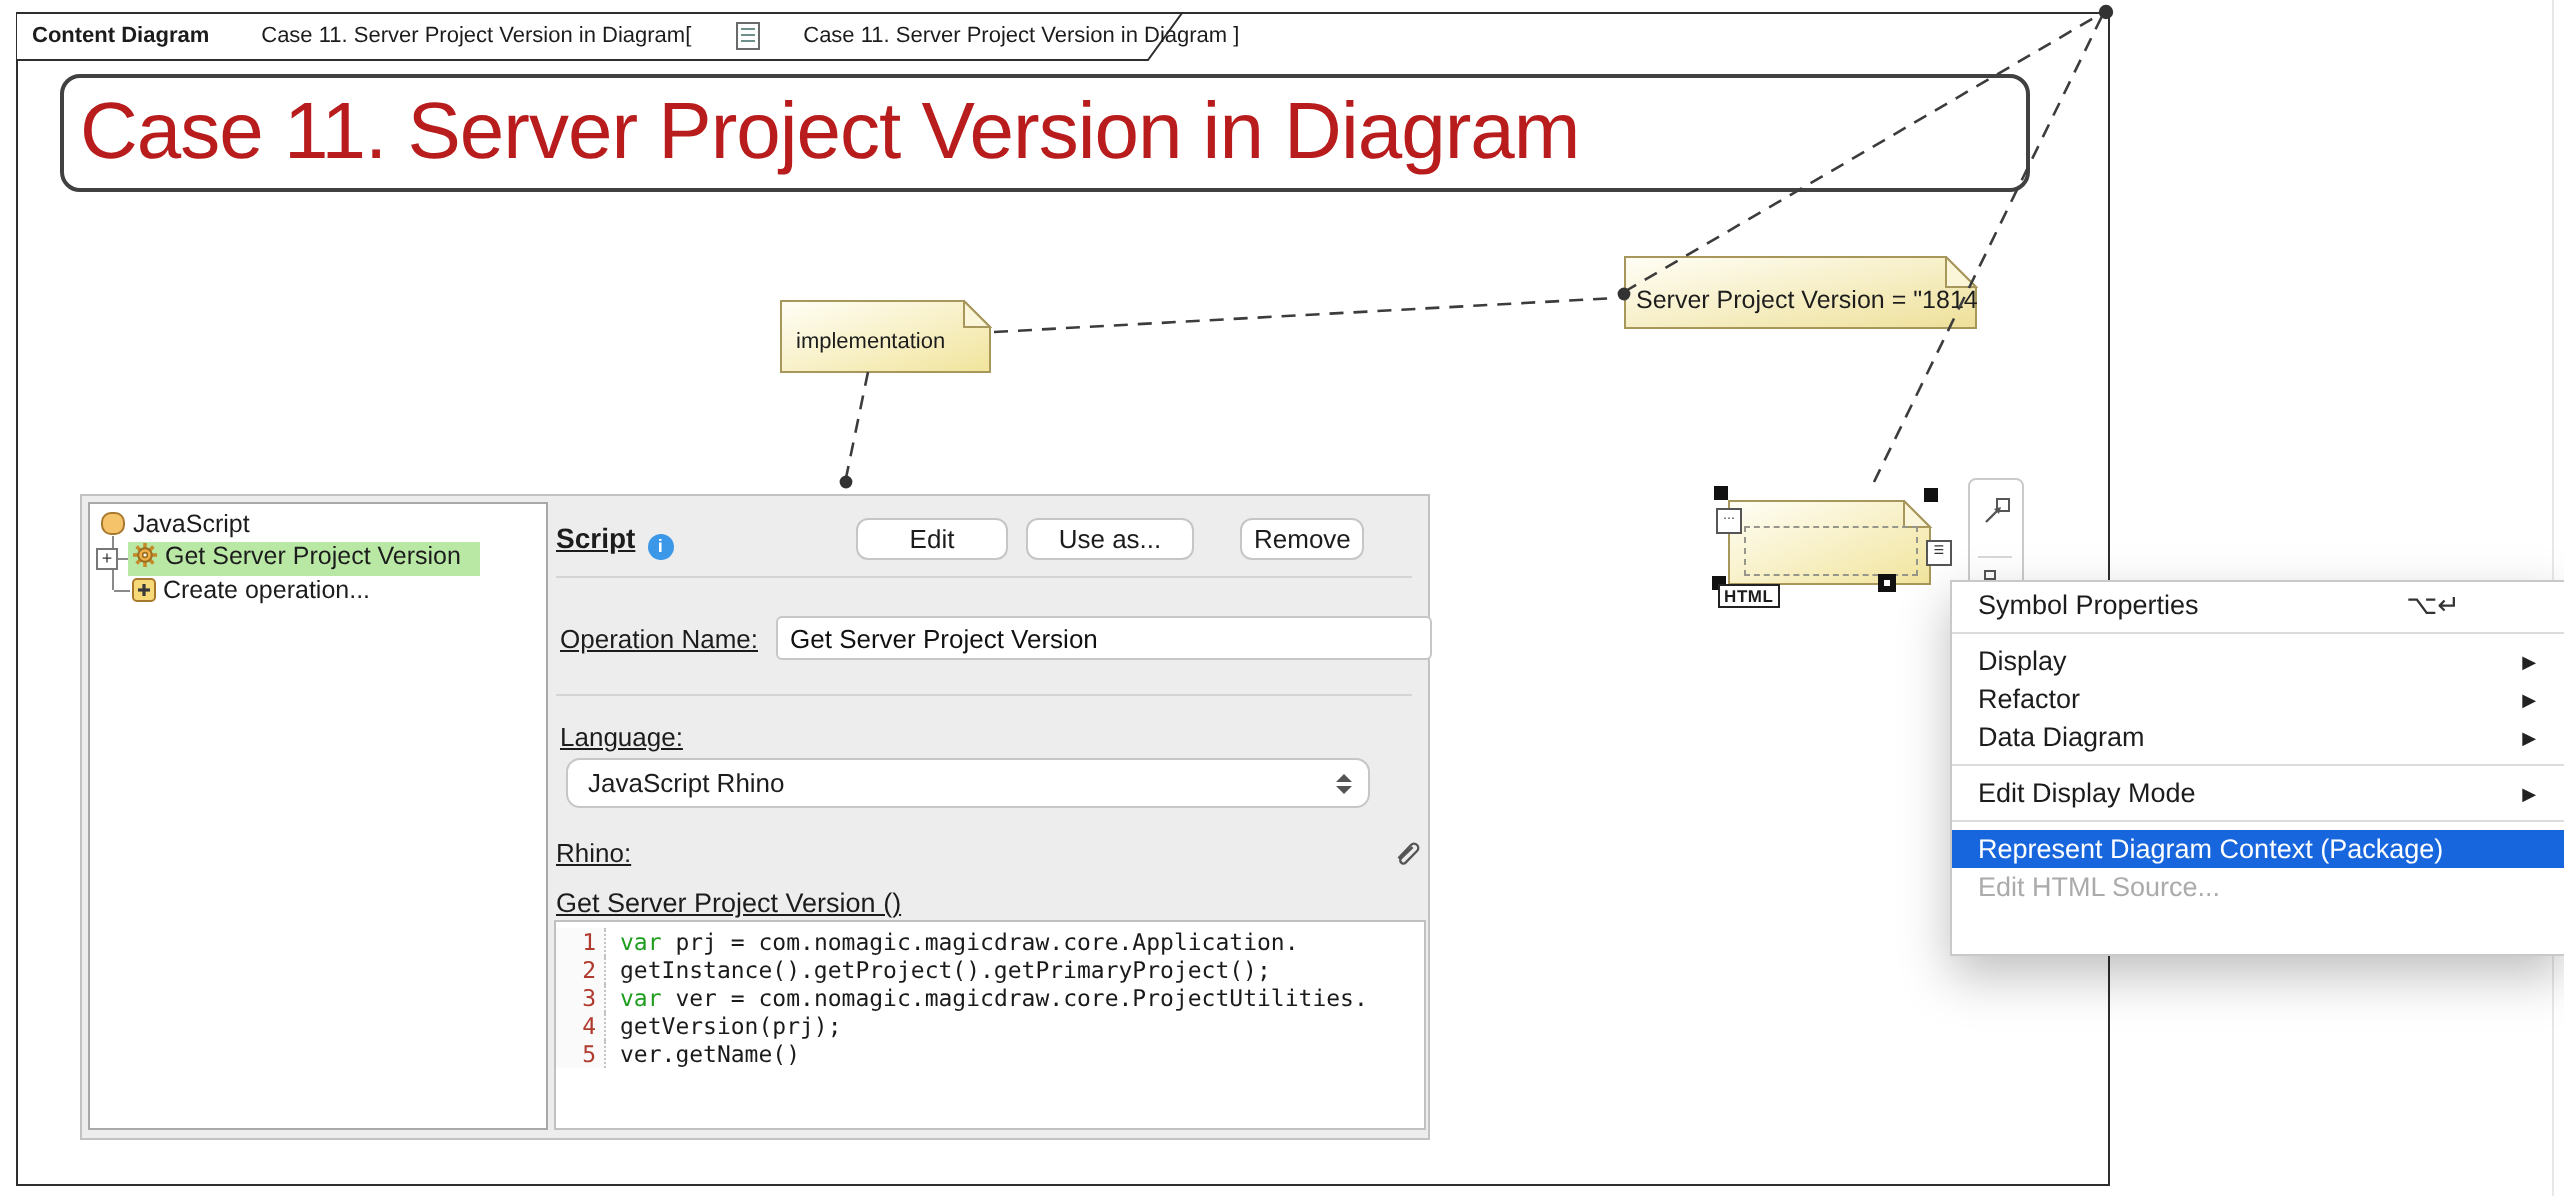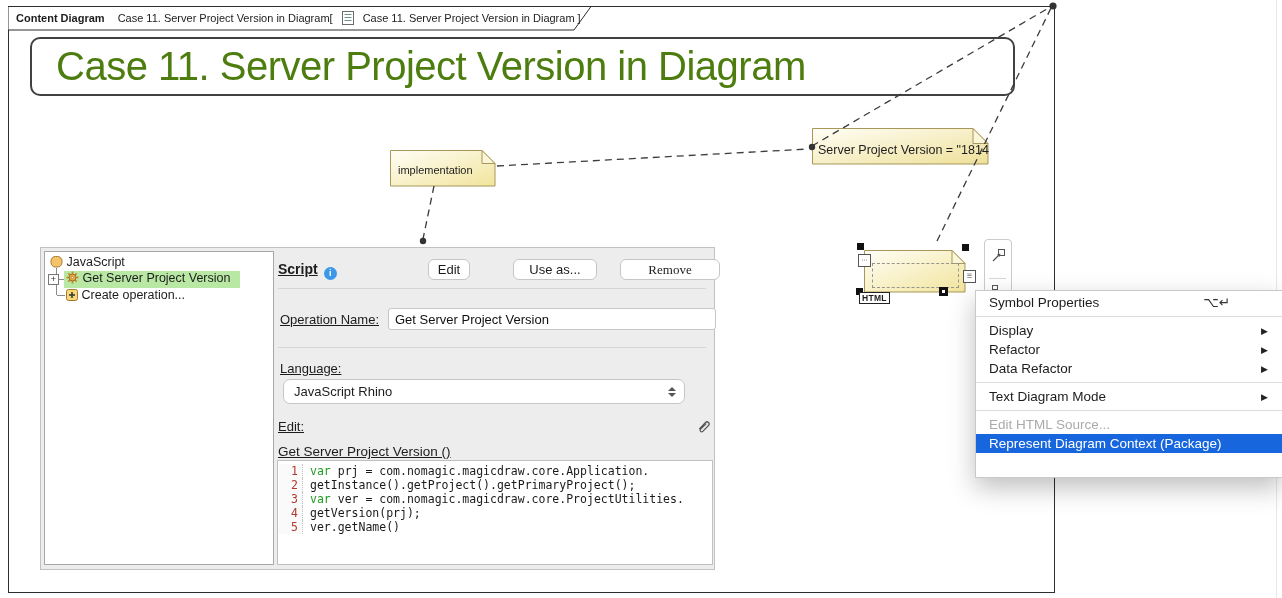--- a/index.html
+++ b/index.html
@@ -3,27 +3,27 @@
 <meta charset="utf-8">
 <style>
   html,body{margin:0;padding:0;background:#fff;}
   #canvas{position:relative;width:1282px;height:598px;background:#ffffff;overflow:hidden;
           font-family:"Liberation Sans","DejaVu Sans",sans-serif;color:#1c1c1c;}
   .abs{position:absolute;}
 
   
   #frame{left:8px;top:6px;width:1045px;height:585px;border:1px solid #2e2e2e;z-index:1;}
   #frame-tab{left:8px;top:6px;width:584px;height:25px;z-index:2;}
-  #tab-text{left:16px;top:11px;z-index:3;font-size:11px;white-space:nowrap;display:flex;align-items:center;gap:9px;}
+  #tab-text{left:16px;top:11px;z-index:3;font-size:11px;white-space:nowrap;display:flex;align-items:center;gap:22px;}
   #tab-text b{margin-right:4px;}
 
   
   #title-box{left:30px;top:37px;width:981px;height:55px;background:#fff;border:2px solid #414141;
              border-radius:10px;z-index:2;display:flex;align-items:center;}
-  #title-box span{font-size:40px;color:#4d7c0f;padding-left:24px;white-space:nowrap;letter-spacing:-.5px;}
+  #title-box span{font-size:40px;color:#b91c1c;padding-left:8px;white-space:nowrap;letter-spacing:-.5px;}
 
   
   #overlay{left:0;top:0;width:1282px;height:598px;z-index:5;pointer-events:none;}
 
   
   .note-wrap{z-index:3;}
   .note-text{font-size:11px;fill:#1d1d1d;}
   #note-version text{font-size:12.5px;}
 
   
@@ -211,40 +211,40 @@
         <line x1="3" y1="6" x2="9" y2="6" stroke="#3a3a3a" stroke-width="1.6"></line>
       </svg>
       <span class="tree-label">Create operation...</span>
     </div>
   </div>
 
   <div class="lbl abs" style="left:278px;top:261px;font-size:14px;font-weight:bold;">
     <span>Script</span><span class="info">i</span>
   </div>
   <div id="script-buttons">
-      <button class="btn" style="left: 428px; top: 259px; width: 42px;">Edit</button>
+      <button class="btn" style="left: 428px; top: 259px; width: 76px;">Edit</button>
       <button class="btn" style="left: 513px; top: 259px; width: 84px;">Use as...</button>
-      <button class="btn" style="left: 620px; top: 259px; width: 100px; font-family: Liberation Serif, serif;">Remove</button>
+      <button class="btn" style="left: 620px; top: 259px; width: 62px;">Remove</button>
     </div>
   <div class="sep-line" style="left:278px;top:288px;width:428px;"></div>
 
   <div class="lbl abs" style="left:280px;top:312px;">Operation Name:</div>
   <input id="op-input" class="abs" value="Get Server Project Version" style="">
   <div class="sep-line" style="left:278px;top:347px;width:428px;"></div>
 
   <div class="lbl abs" style="left:280px;top:361px;">Language:</div>
   <div id="lang-select" class="abs">
     <span class="val">JavaScript Rhino</span>
     <span class="stepper">
         <i class="up"></i>
         <i class="dn"></i>
       </span>
   </div>
 
-  <div class="lbl abs" style="left:278px;top:419px;">Edit:</div>
+  <div class="lbl abs" style="left:278px;top:419px;">Rhino:</div>
   <svg class="abs" style="left:696px;top:419px;z-index:4;" width="17" height="17">
     <path d="M3.2 10.2 L9.5 3.5 a2.1 2.1 0 0 1 3 3 L6.8 12.3 a1.5 1.5 0 0 1 -2.2 -2.2 L10.3 4.6" stroke="#555" fill="none" stroke-width="1.2"></path>
   </svg>
   <div class="lbl abs" style="left:278px;top:444px;font-size:13.5px;">Get Server Project Version ()</div>
 
   <div id="code-box" class="abs">
     <div id="code-lines">
         <div class="code-line">
           <span class="ln">1</span>
           <span class="ct"><span class="kw">var</span><span> prj = com.nomagic.magicdraw.core.Application.</span></span>
@@ -280,21 +280,21 @@
       <rect x="8.5" y="9.5" width="5" height="4" fill="#fff" stroke="#555"></rect>
       <path d="M4 5.5 L4 12 L8.5 12" stroke="#555" fill="none"></path>
     </svg>
   </div>
 
   <div id="context-menu" class="abs">
       <div class="menu-item"><span class="mi-label">Symbol Properties</span><span class="mi-shortcut">⌥↵</span></div>
       <div class="menu-sep"></div>
       <div class="menu-item"><span class="mi-label">Display</span><span class="mi-arrow">▶</span></div>
       <div class="menu-item"><span class="mi-label">Refactor</span><span class="mi-arrow">▶</span></div>
-      <div class="menu-item"><span class="mi-label">Data Refactor</span><span class="mi-arrow">▶</span></div>
+      <div class="menu-item"><span class="mi-label">Data Diagram</span><span class="mi-arrow">▶</span></div>
       <div class="menu-sep"></div>
-      <div class="menu-item"><span class="mi-label">Text Diagram Mode</span><span class="mi-arrow">▶</span></div>
+      <div class="menu-item"><span class="mi-label">Edit Display Mode</span><span class="mi-arrow">▶</span></div>
       <div class="menu-sep"></div>
+      <div class="menu-item hl"><span class="mi-label">Represent Diagram Context (Package)</span></div>
       <div class="menu-item dis"><span class="mi-label">Edit HTML Source...</span></div>
-      <div class="menu-item hl"><span class="mi-label">Represent Diagram Context (Package)</span></div>
     </div>
 
 </div>
 
 </body></html>

